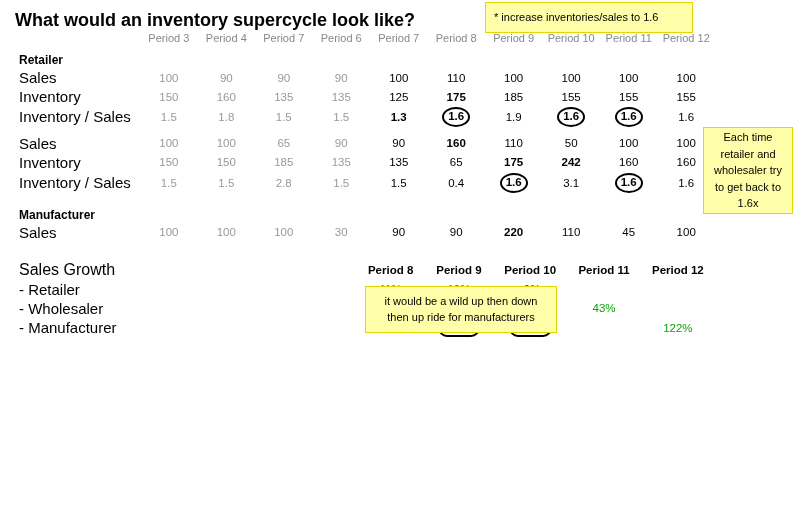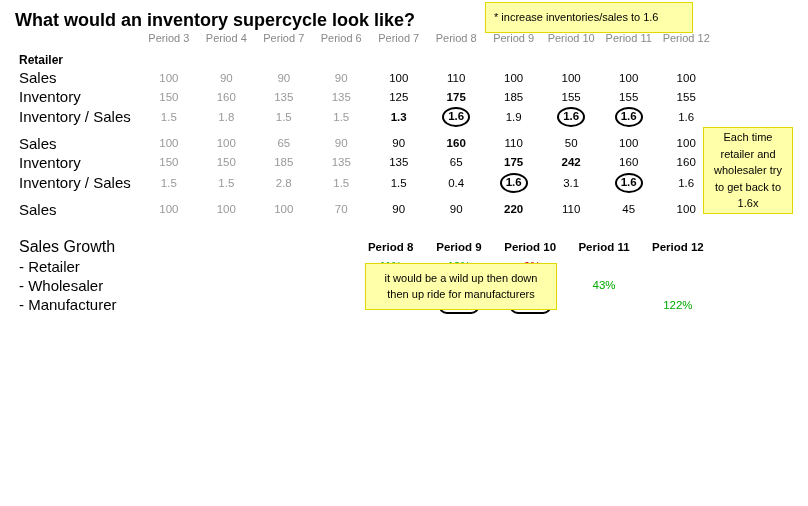--- a/index.html
+++ b/index.html
@@ -243,26 +243,29 @@
         <td class="bold-val"><span class="circled">1.6</span></td>
         <td class="black-val">3.1</td>
         <td class="bold-val"><span class="circled">1.6</span></td>
         <td class="black-val">1.6</td>
       </tr>
 
       <tr class="spacer-row">
           <td colspan="11"></td>
         </tr>
 
+      <tr class="section-header">
+        <td colspan="11">Manufacturer</td>
+      </tr>
       <tr>
         <td>Sales</td>
         <td class="gray-val">100</td>
         <td class="gray-val">100</td>
         <td class="gray-val">100</td>
-        <td class="gray-val">70</td>
+        <td class="gray-val">30</td>
         <td class="black-val">90</td>
         <td class="black-val">90</td>
         <td class="bold-val">220</td>
         <td class="black-val">110</td>
         <td class="black-val">45</td>
         <td class="black-val">100</td>
       </tr>
     </tbody>
   </table>
 

